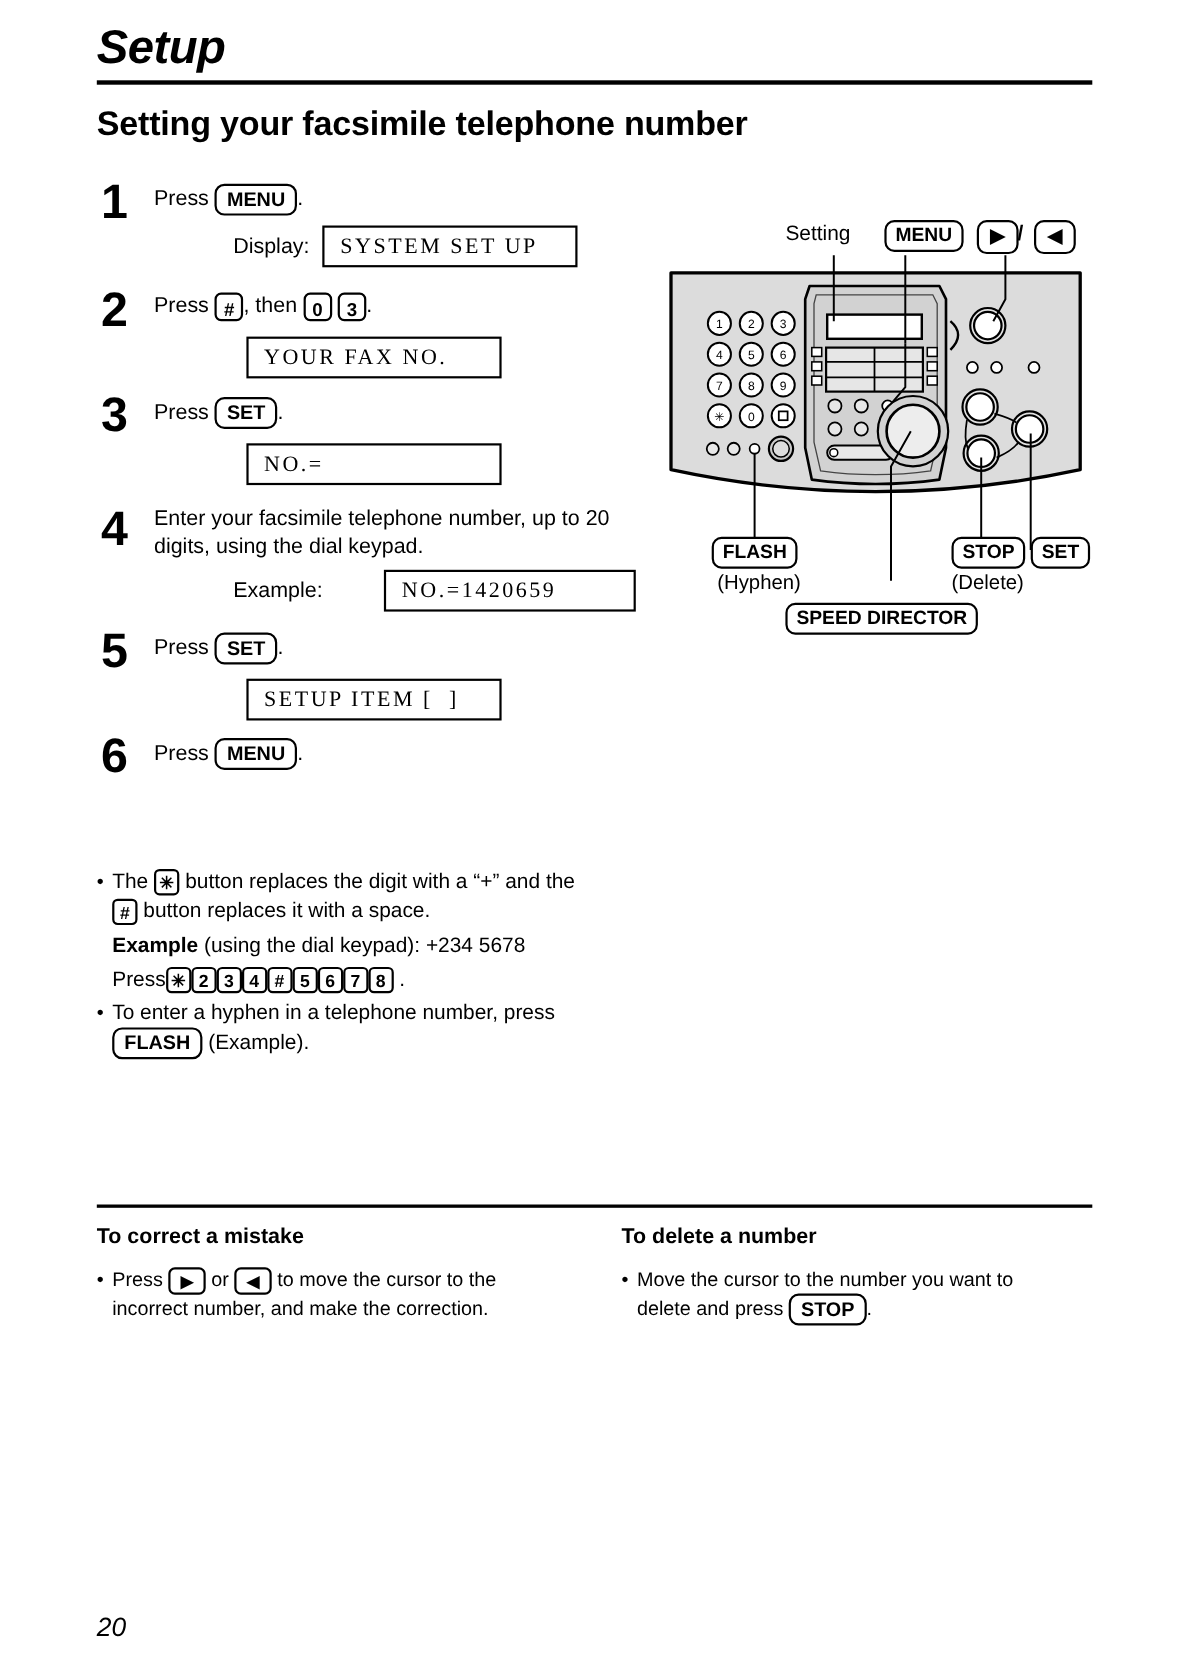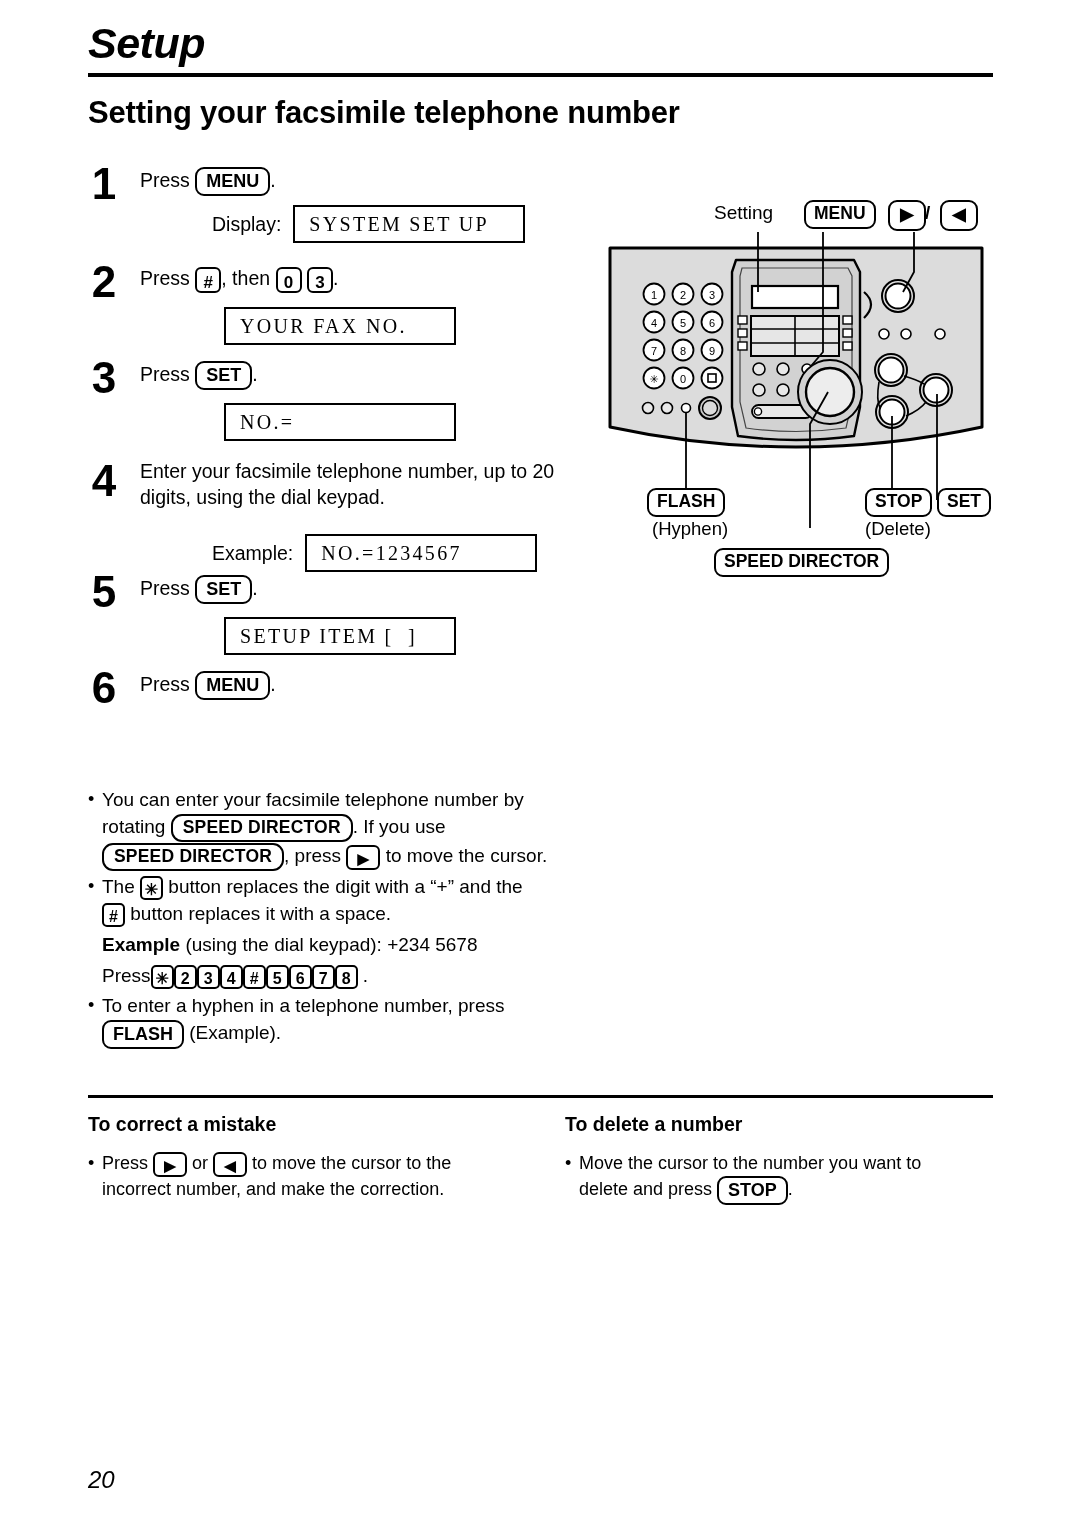--- a/index.html
+++ b/index.html
@@ -302,23 +302,23 @@
           <span class="lcd-label"></span>
           <div class="lcd">NO.=</div>
         </div>
       </div>
     </div>
 
     <div class="step" style="height:117px;">
       <div class="step-num" style="top:6px;">4</div>
       <div class="step-body">
         <div class="step-text wrap">Enter your facsimile telephone number, up to 20 digits, using the dial keypad.</div>
-        <div class="lcd-row" style="margin-top:24px;">
+        <div class="lcd-row" style="margin-top:8px;gap:44px;">
           <span class="lcd-label">Example:</span>
-          <div class="lcd">NO.=1234567</div>
+          <div class="lcd">NO.=1420659</div>
         </div>
       </div>
     </div>
 
     <div class="step" style="height:96px;">
       <div class="step-num">5</div>
       <div class="step-body">
         <div class="step-text">
           <span>Press</span>
           <span class="key key-wide">SET</span><span>.</span>
@@ -337,28 +337,20 @@
           <span>Press</span>
           <span class="key key-wide">MENU</span><span>.</span>
         </div>
       </div>
     </div>
 
   </div>
 
   <div class="note">
 
-    <div class="bullet-item">
-      <span>You can enter your facsimile telephone number by</span><br>
-      <span>rotating</span>
-      <span class="key key-speed">SPEED DIRECTOR</span><span>. If you use</span><br>
-      <span class="key key-speed">SPEED DIRECTOR</span><span>, press</span>
-      <span class="key key-arrow">▶</span>
-      <span>to move the cursor.</span>
-    </div>
 
     <div class="bullet-item" style="margin-top:2px;">
       <span>The</span>
       <span class="key key-sq small">✳</span>
       <span>button replaces the digit with a “+” and the</span><br>
       <span class="key key-sq small">#</span>
       <span>button replaces it with a space.</span>
     </div>
 
     <div class="indent" style="margin-top:4px;">

